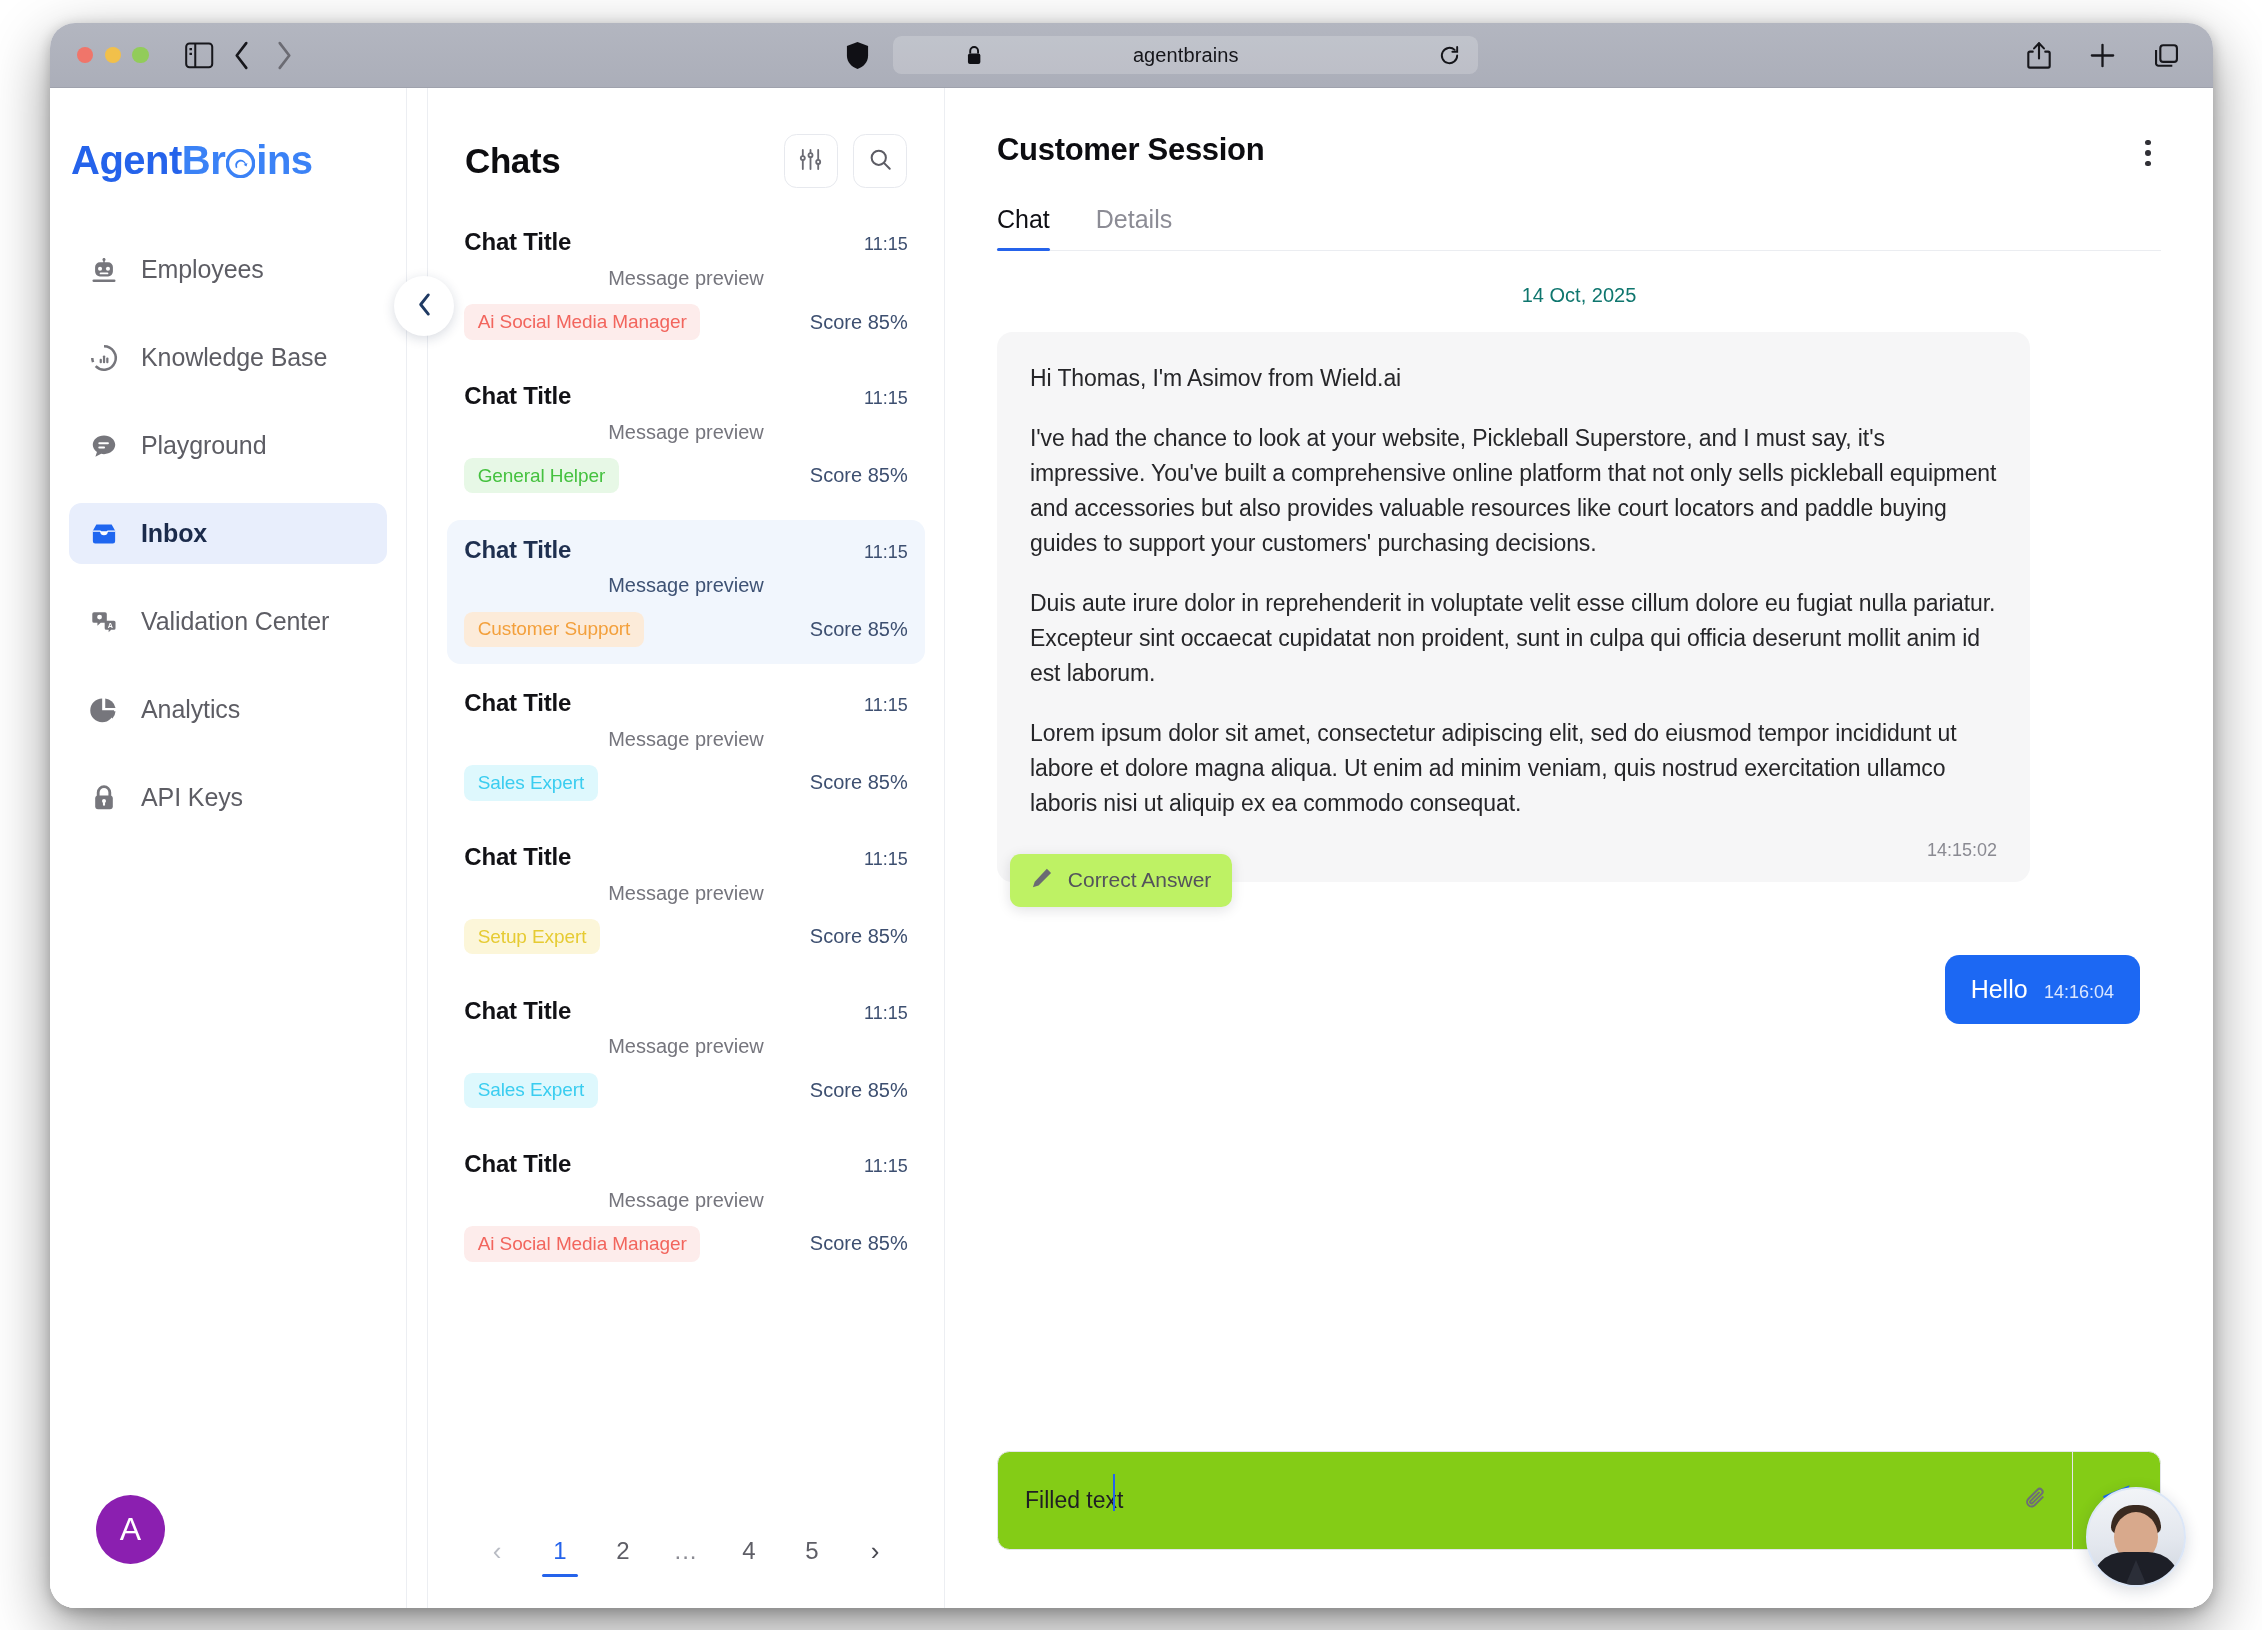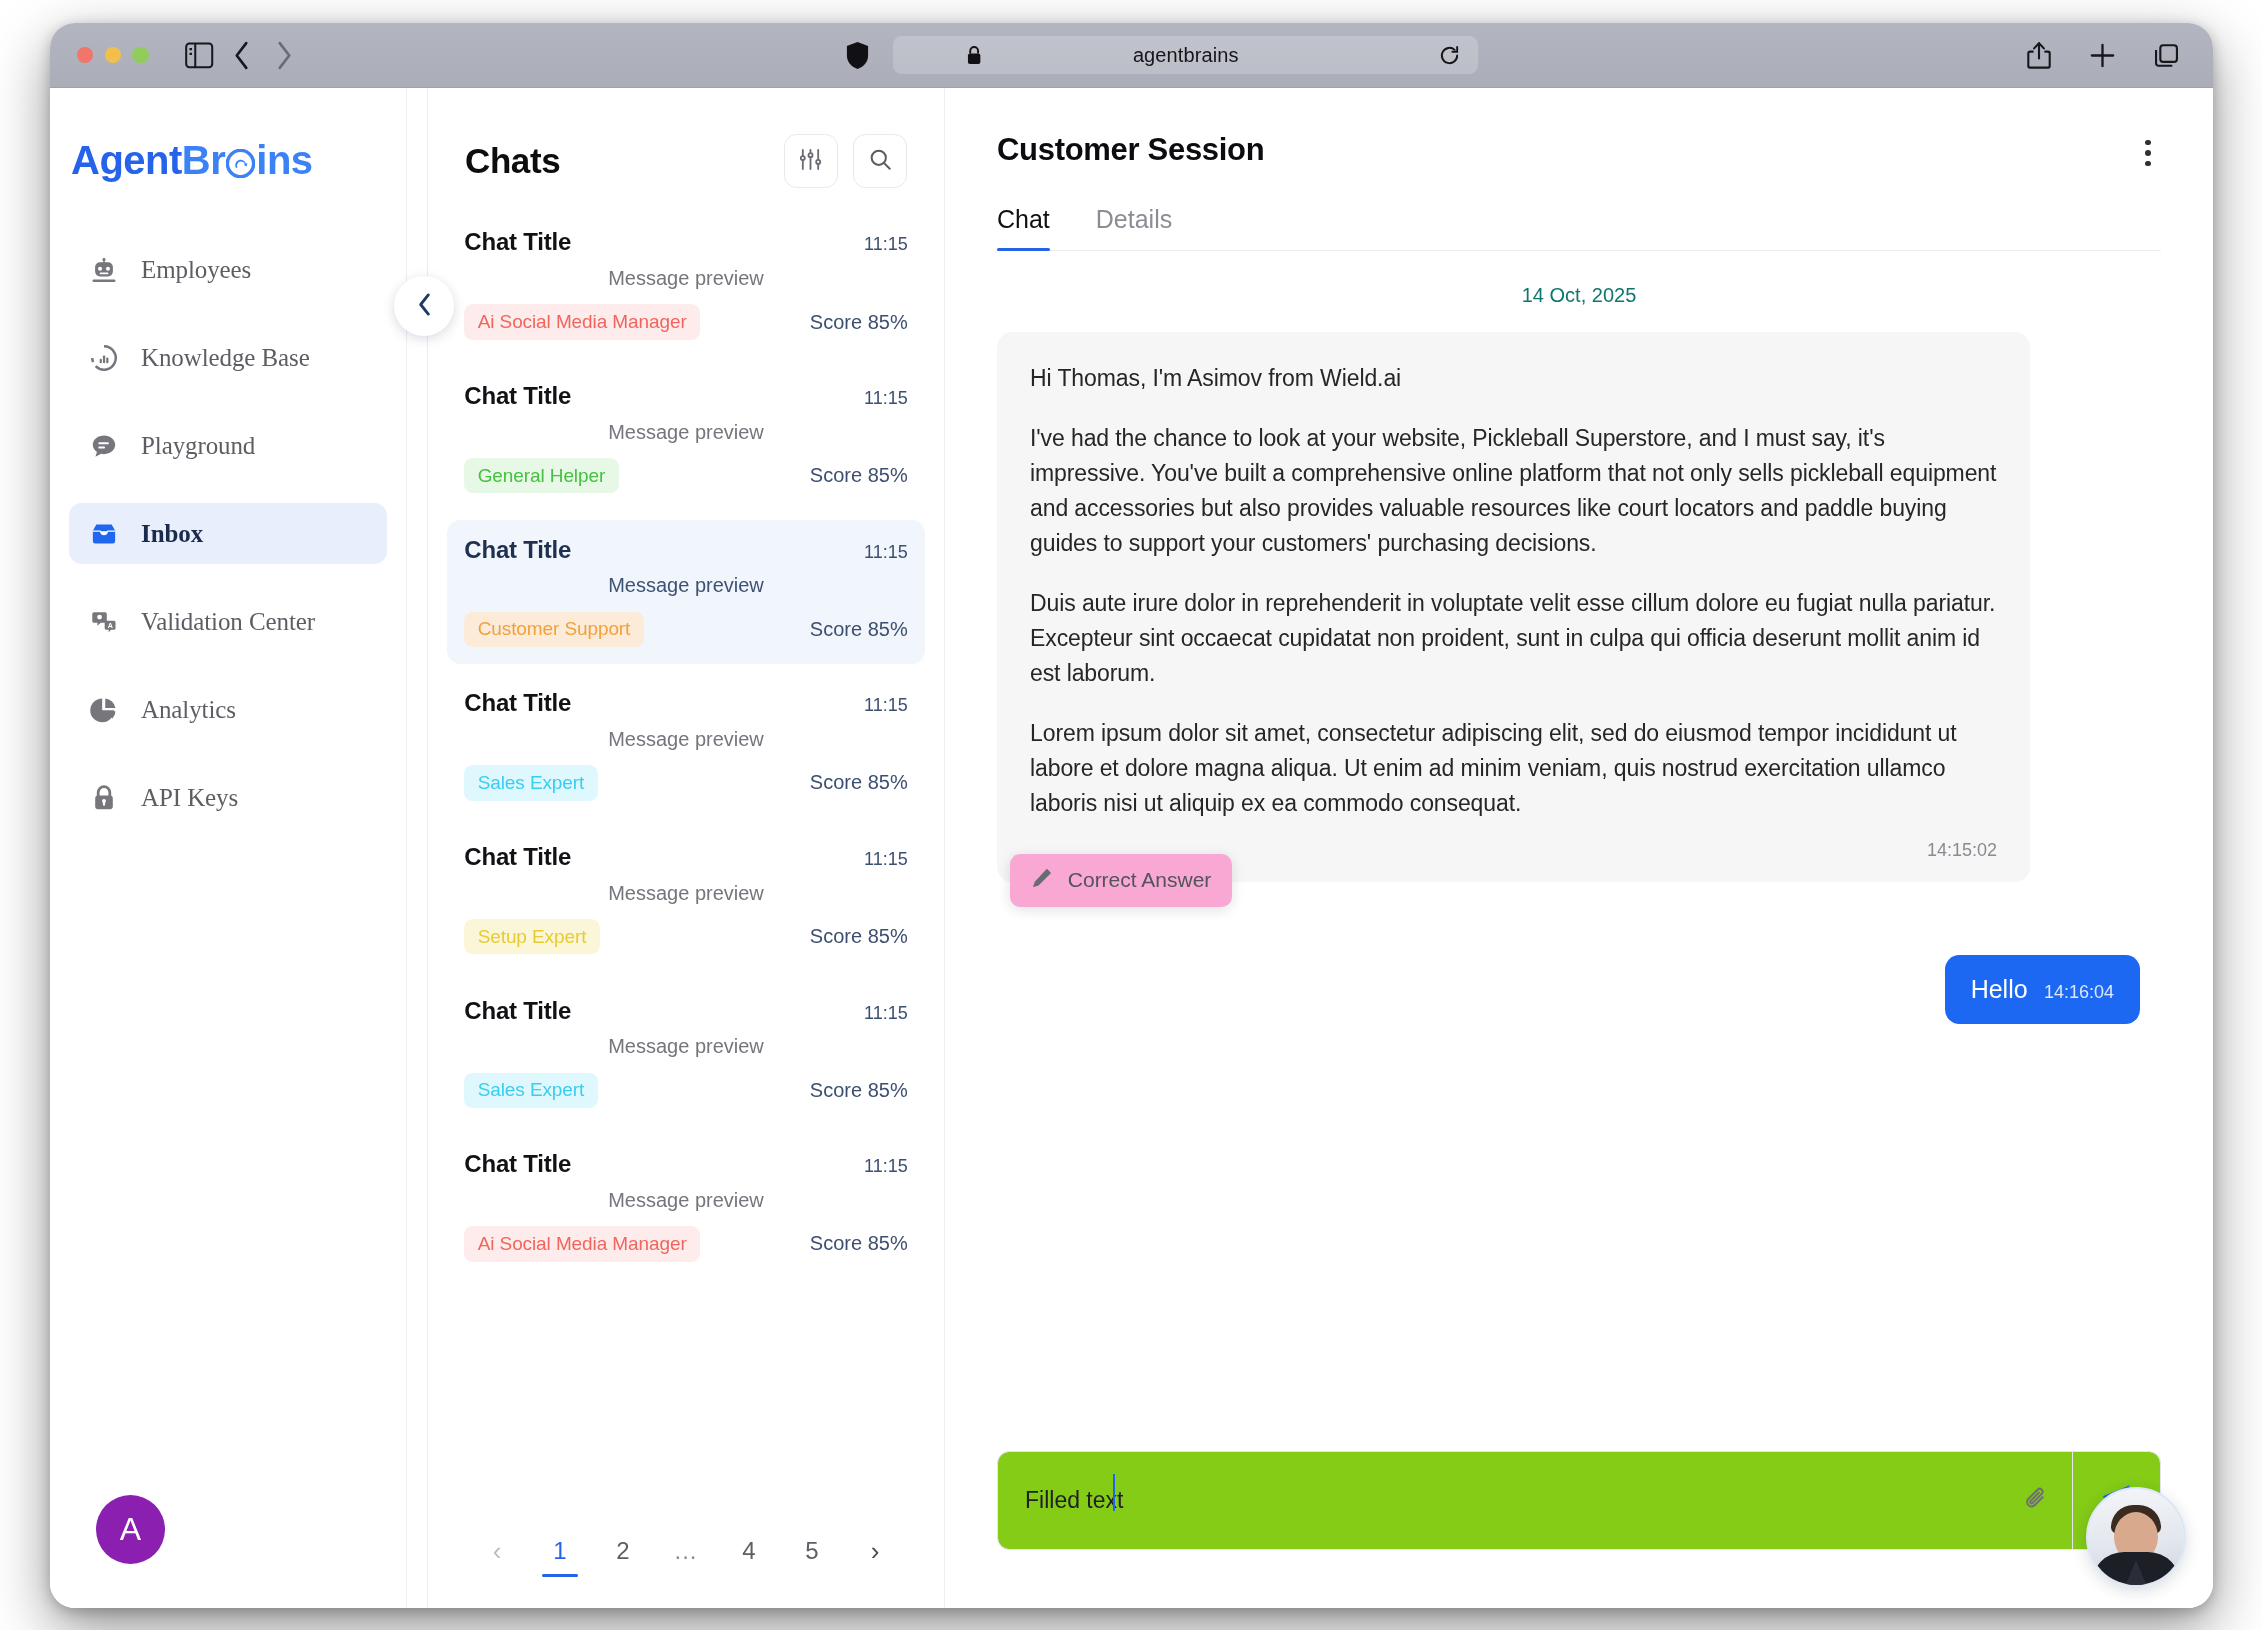--- a/index.html
+++ b/index.html
@@ -94,21 +94,21 @@
   .nav { margin-top: 56px; padding: 0 19px; }
   .nav-item {
     display: flex; align-items: center; gap: 21px;
     height: 61px;
     padding: 0 19px;
     border-radius: 12.5px;
     margin-bottom: 27px;
     cursor: pointer;
   }
   .nav-item .ico { width: 32px; height: 32px; display: flex; align-items: center; justify-content: center; color: #76767c; flex-shrink: 0; }
-  .nav-item .lbl { font-size: 25px; color: #5d5d64; letter-spacing: -0.1px; font-family: Liberation Serif, serif; }
+  .nav-item .lbl { font-size: 25px; color: #5d5d64; letter-spacing: -0.1px; }
   .nav-item.active { background: #e8eefc; }
   .nav-item.active .ico { color: #1f66f0; }
   .nav-item.active .lbl { color: #1b2b4b; font-weight: 600; }
 
   .user-avatar {
     position: absolute; left: 46px; bottom: 44px;
     width: 69px; height: 69px; border-radius: 50%;
     background: #8b1fb0;
     display: flex; align-items: center; justify-content: center;
     color: #fff; font-size: 32px; font-weight: 500;
@@ -247,21 +247,21 @@
     max-width: 1033px;
     position: relative;
   }
   .bubble-in p { font-size: 23px; line-height: 1.52; color: #262629; letter-spacing: -0.1px; }
   .bubble-in p + p { margin-top: 25px; }
   .bubble-time { text-align: right; font-size: 18px; color: #8a8a92; margin-top: 19px; }
 
   .correct-answer {
     position: absolute;
     left: 13.4px; bottom: -25px;
-    background: #f9a8d4;
+    background: #bef264;
     border-radius: 10.6px;
     box-shadow: 0 2.9px 12.5px rgba(20,25,40,.13);
     display: flex; align-items: center; gap: 14.4px;
     padding: 13.4px 21px;
     cursor: pointer;
   }
   .correct-answer .lbl { font-size: 21px; color: #53535b; }
 
   .bubble-out-row { display: flex; justify-content: flex-end; margin-top: 73px; padding-right: 21px; }
   .bubble-out {

